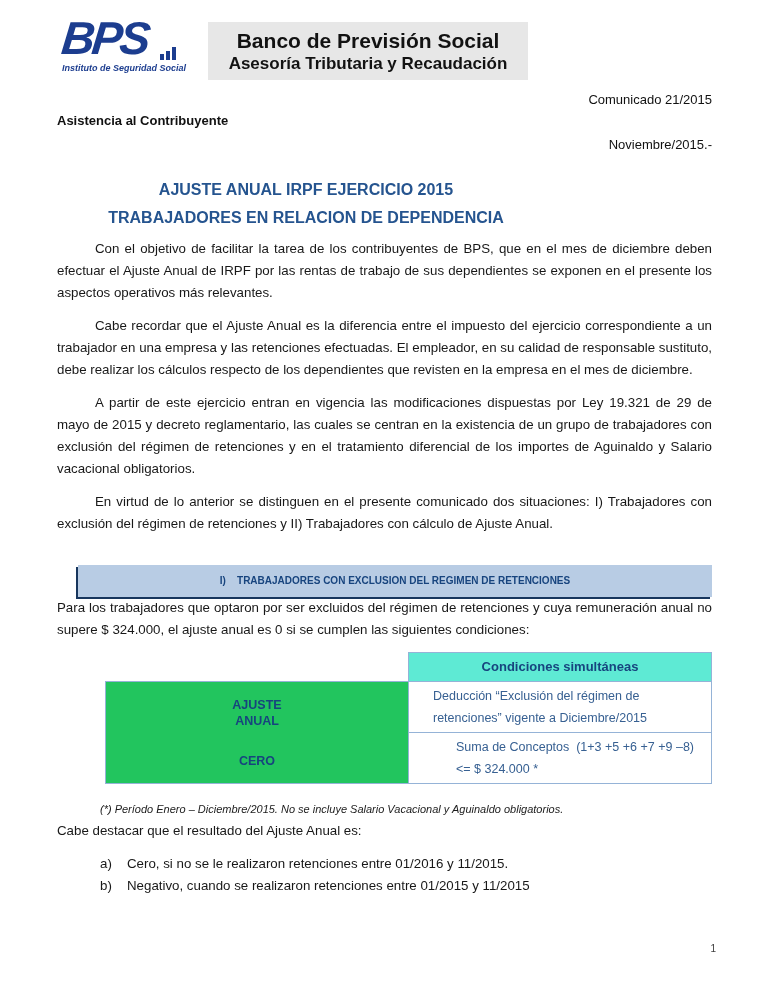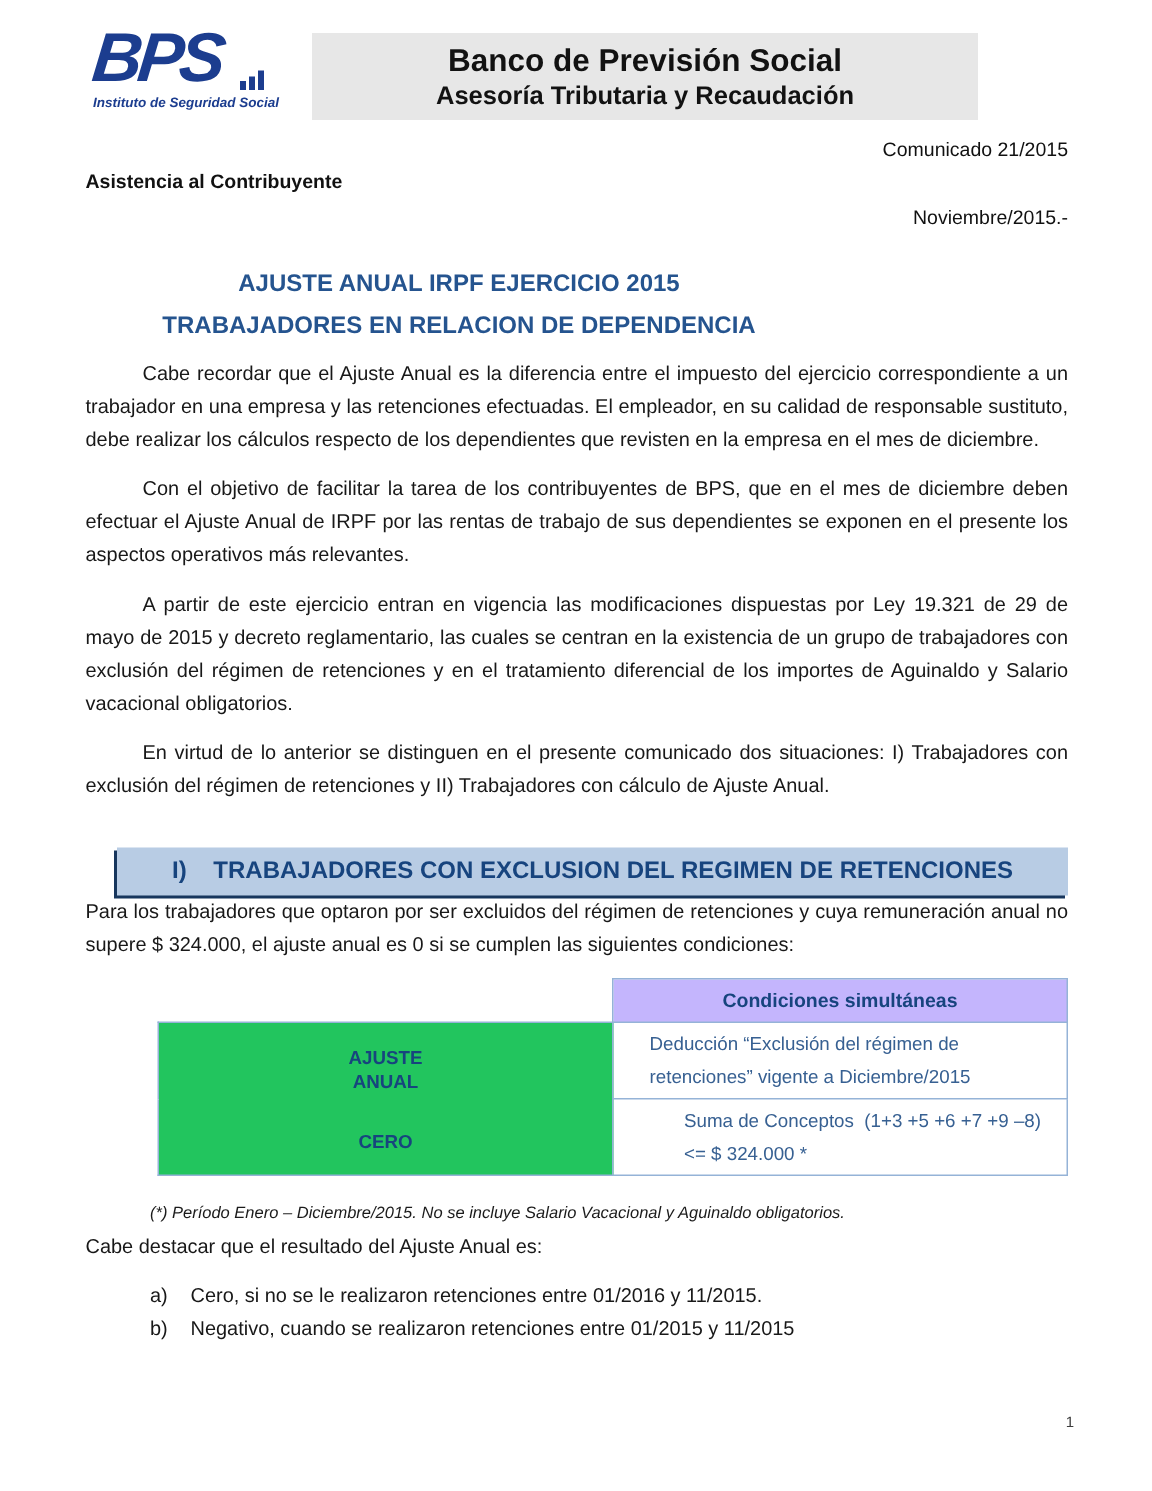--- a/index.html
+++ b/index.html
@@ -23,21 +23,21 @@
   .logo-bars span{display:block;width:4px;background:#1c3d8f;}
   .logo-bars span:nth-child(1){height:6px;}
   .logo-bars span:nth-child(2){height:9px;}
   .logo-bars span:nth-child(3){height:13px;}
   .logo-subtitle{
     margin-top:3px;
     font-size:9px;font-weight:bold;font-style:italic;
     color:#1c3d8f;white-space:nowrap;
   }
   .org-box{
-    position:absolute;left:208px;top:22px;width:444px;height:58px;
+    position:absolute;left:208px;top:22px;width:320px;height:58px;
     background:#e7e7e7;
     display:flex;flex-direction:column;align-items:center;justify-content:center;
   }
   .org-title{font-size:21px;font-weight:bold;color:#121212;line-height:25px;}
   .org-subtitle{font-size:17px;font-weight:bold;color:#121212;line-height:21px;}
   .comunicado{position:absolute;right:56px;top:92px;font-size:13px;font-weight:normal;}
   .department{position:absolute;left:57px;top:113px;font-size:13px;font-weight:bold;}
   .doc-date{position:absolute;right:56px;top:137px;font-size:13px;}
   
   .main-title{
@@ -51,37 +51,37 @@
     font-size:13.3px;line-height:22px;color:#181818;
   }
   .body p{margin:0 0 11px 0;text-align:justify;}
   .body p.indent{text-indent:38px;}
   .section-bar{
     margin:30px 0 0 21px;
     background:#b8cce4;
     box-shadow:-2px 2px 0 #17365d;
     text-align:center;
     padding:5px 4px;
-    font-size:16px;font-weight:bold;color:#17447e;
+    font-size:10px;font-weight:bold;color:#17447e;
     white-space:pre-wrap;
   }
   .intro{margin-top:20px;text-align:justify;}
   
   table.cond{
     margin:2px 0 0 48px;width:607px;
     border-collapse:collapse;table-layout:fixed;
   }
   table.cond td,table.cond th{
     border:1.5px solid #95b3d7;
     font-size:12.5px;
     padding:3px 8px;
   }
   table.cond .ghost{border:none;background:transparent;}
   table.cond th{
-    background:#c4b5fd;color:#17447e;
+    background:#5eead4;color:#17447e;
     font-weight:bold;font-size:13px;
     text-align:center;height:22px;
   }
   table.cond td.rowlabel{
     background:#22c55e;color:#17447e;font-weight:bold;
     text-align:center;width:62px;font-size:12.5px;line-height:16px;
     vertical-align:middle;
   }
   table.cond td.cond-cell{
     color:#376092;vertical-align:middle;white-space:pre-wrap;
@@ -129,22 +129,22 @@
   <div class="comunicado">Comunicado 21/2015</div>
   <div class="department">Asistencia al Contribuyente</div>
   <div class="doc-date">Noviembre/2015.-</div>
 
   <div class="main-title">
     <div>AJUSTE ANUAL IRPF EJERCICIO 2015</div>
     <div>TRABAJADORES EN RELACION DE DEPENDENCIA</div>
   </div>
 
   <div class="body">
+    <p class="indent">Con el objetivo de facilitar la tarea de los contribuyentes de BPS, que en el mes de diciembre deben efectuar el Ajuste Anual de IRPF por las rentas de trabajo de sus dependientes se exponen en el presente los aspectos operativos más relevantes.</p>
     <p class="indent">Cabe recordar que el Ajuste Anual es la diferencia entre el impuesto del ejercicio correspondiente a un trabajador en una empresa y las retenciones efectuadas. El empleador, en su calidad de responsable sustituto, debe realizar los cálculos respecto de los dependientes que revisten en la empresa en el mes de diciembre.</p>
-    <p class="indent">Con el objetivo de facilitar la tarea de los contribuyentes de BPS, que en el mes de diciembre deben efectuar el Ajuste Anual de IRPF por las rentas de trabajo de sus dependientes se exponen en el presente los aspectos operativos más relevantes.</p>
     <p class="indent">A partir de este ejercicio entran en vigencia las modificaciones dispuestas por Ley 19.321 de 29 de mayo de 2015 y decreto reglamentario, las cuales se centran en la existencia de un grupo de trabajadores con exclusión del régimen de retenciones y en el tratamiento diferencial de los importes de Aguinaldo y Salario vacacional obligatorios.</p>
     <p class="indent">En virtud de lo anterior se distinguen en el presente comunicado dos situaciones: I) Trabajadores con exclusión del régimen de retenciones  y II) Trabajadores con cálculo de Ajuste Anual.</p>
 
     <div class="section-bar">I)    TRABAJADORES CON EXCLUSION DEL REGIMEN DE RETENCIONES</div>
 
     <p class="intro">Para los trabajadores que optaron por ser excluidos del régimen de retenciones y cuya remuneración anual no supere $ 324.000, el ajuste anual es 0 si se cumplen las siguientes condiciones:</p>
 
     <table class="cond">
       <tbody>
         <tr>

